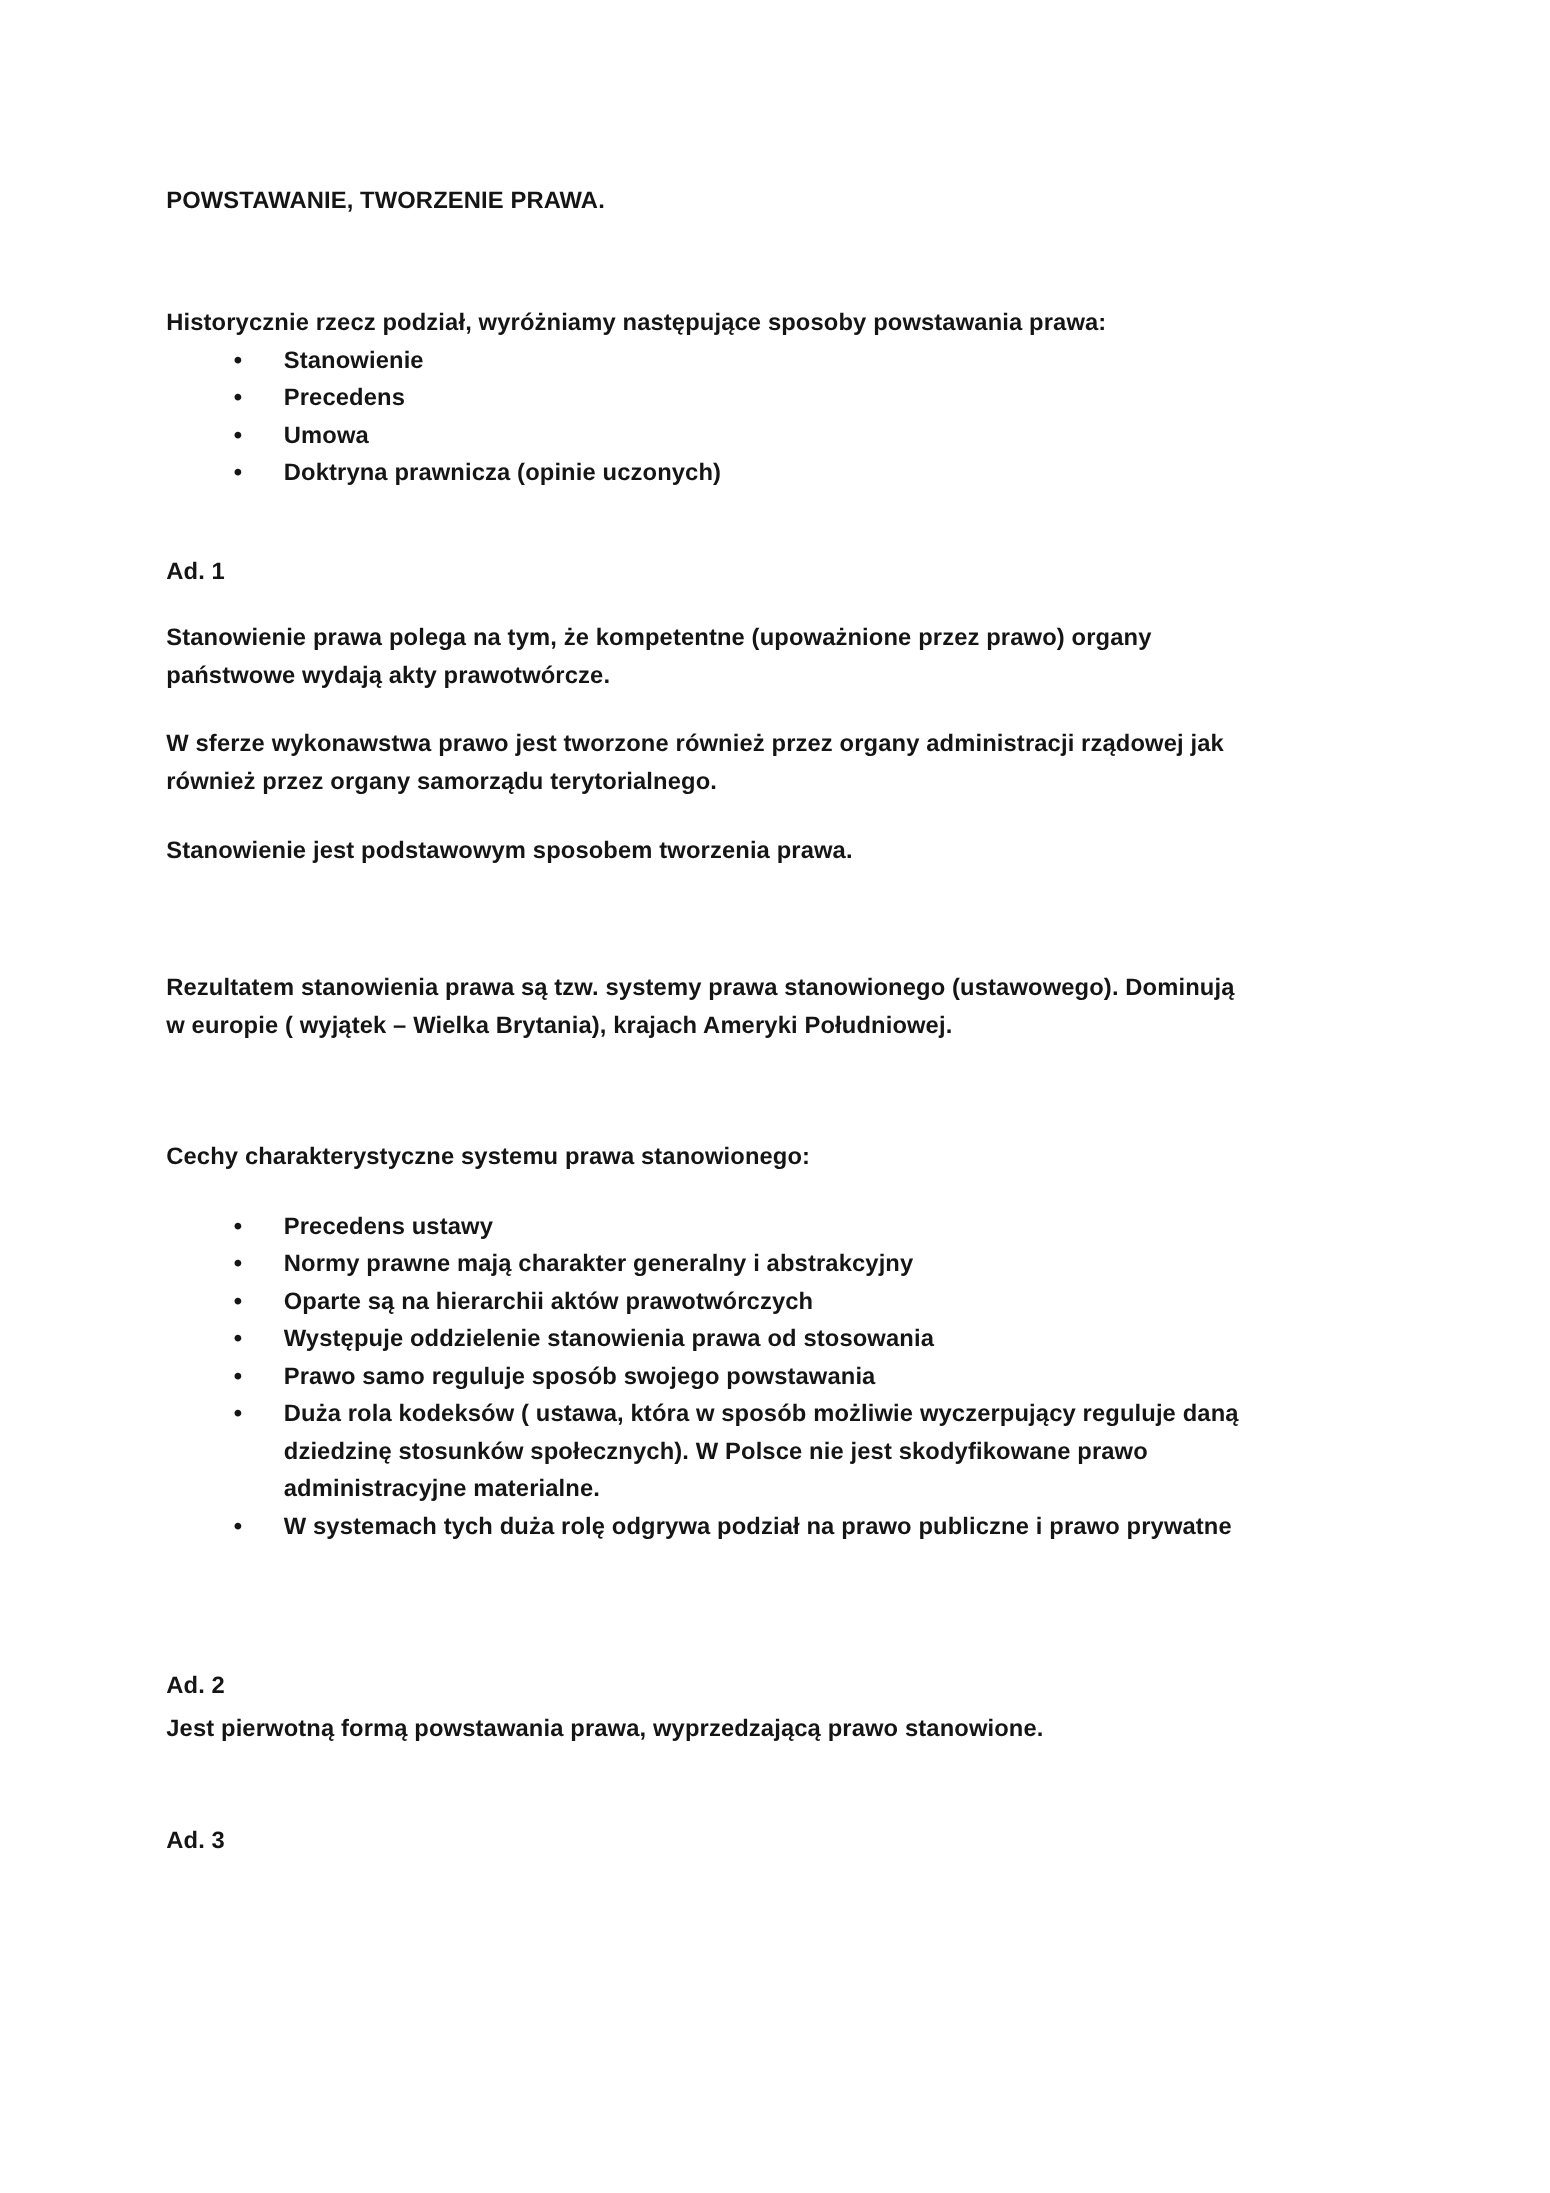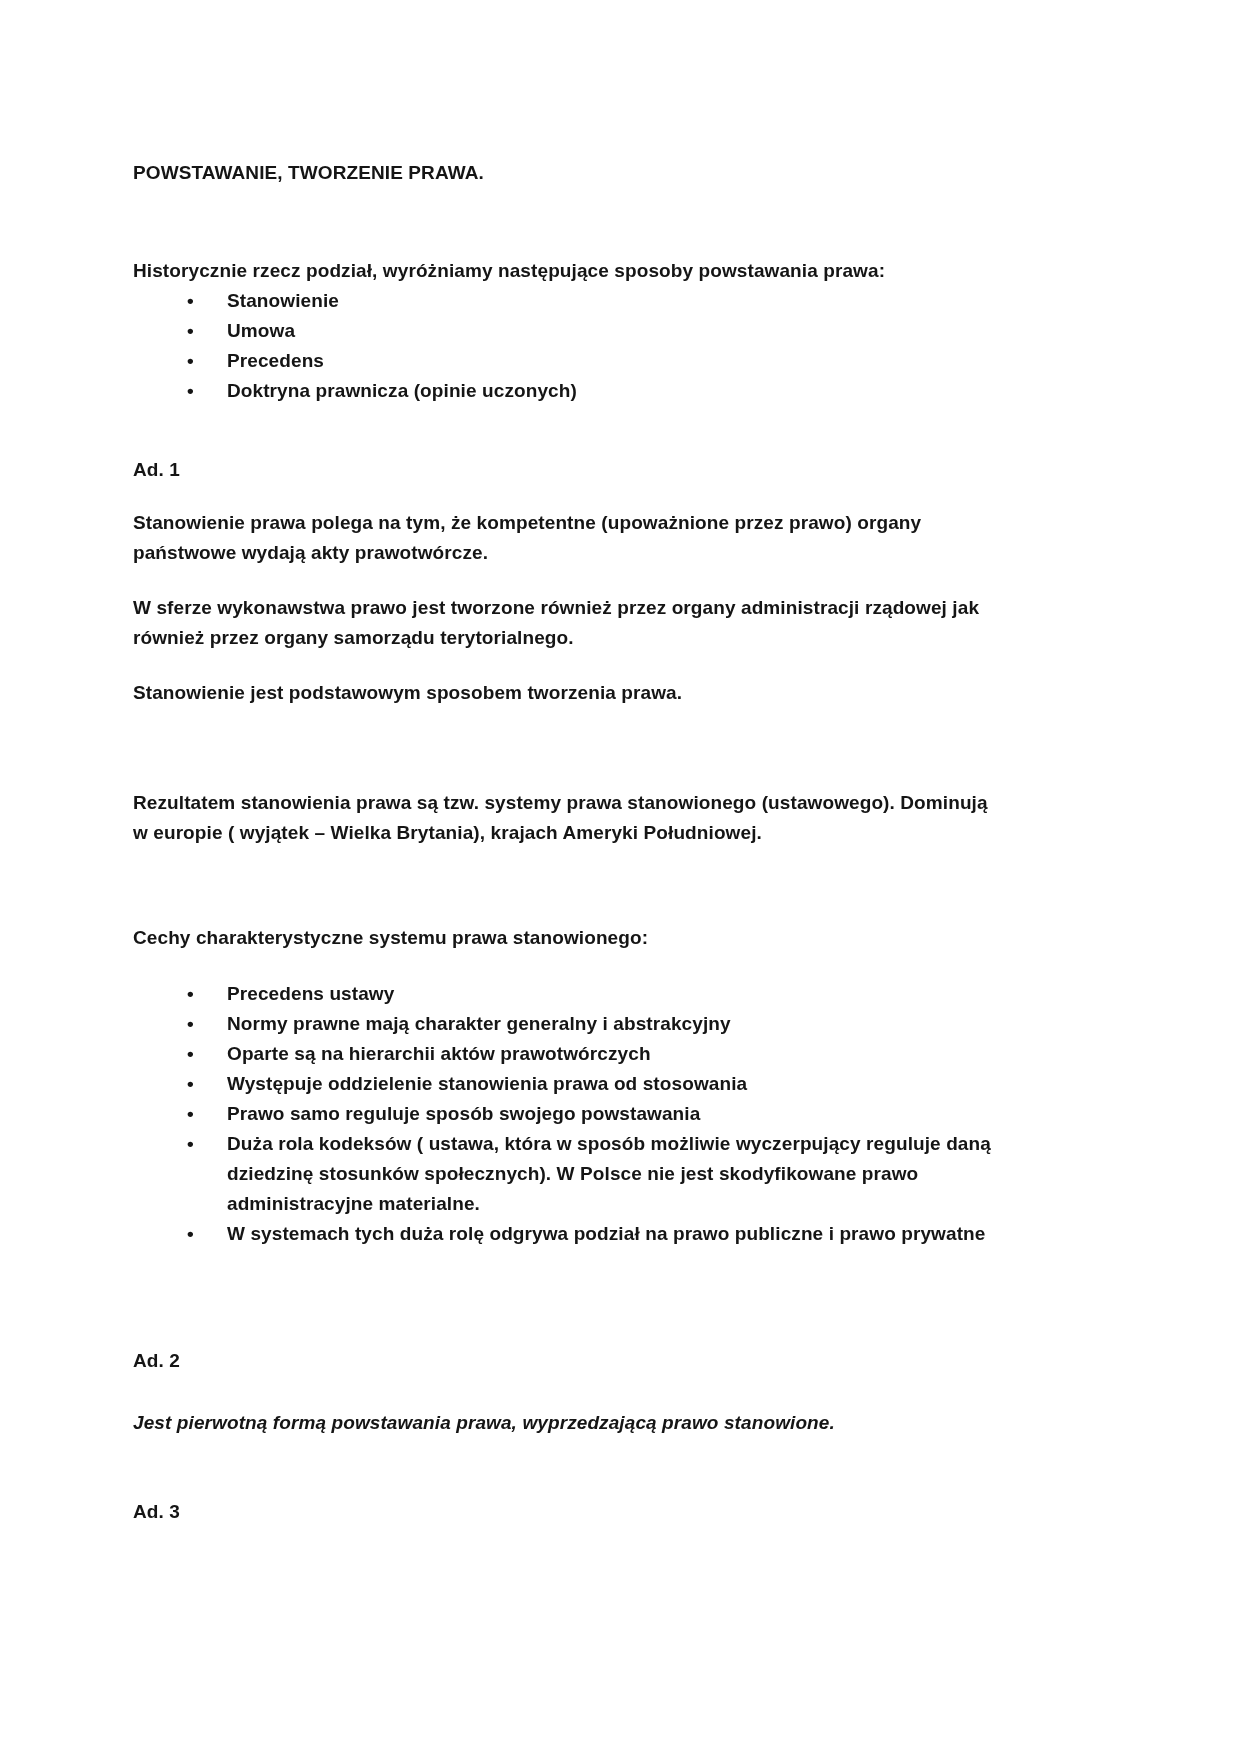--- a/index.html
+++ b/index.html
@@ -13,21 +13,21 @@
     height: 1754px;
     position: relative;
     font-family: "Liberation Sans", "DejaVu Sans", sans-serif;
     color: #151515;
     -webkit-font-smoothing: antialiased;
   }
   .doc-page {
     box-sizing: border-box;
     width: 1124px;
     height: 1754px;
-    padding: 12px 130px 0 133px;
+    padding: 0 130px 0 133px;
     overflow: hidden;
     background: #ffffff;
   }
   .doc-title,
   .doc-heading,
   .doc-paragraph,
   .doc-list {
     margin: 0;
     padding: 0;
     font-size: 19px;
@@ -59,33 +59,33 @@
   .block-1  { margin-top: 68px;  }  
   .block-2  {  }  
   .block-3  { margin-top: 49px;  }  
   .block-4  { margin-top: 23px;  }
   .block-5  { margin-top: 25px;  }
   .block-6  { margin-top: 25px;  }
   .block-7  { margin-top: 80px;  }
   .block-8  { margin-top: 75px;  }
   .block-9  { margin-top: 26px;  }  
   .block-10 { margin-top: 97px;  }  
-  .block-11 { margin-top: 32px; font-style: italic;  }
+  .block-11 { margin-top: 5px;  }
   .block-12 { margin-top: 59px;  }  
 </style>
 </head>
 <body>
 
 <div class="doc-page">
     <h1 class="doc-title block-0">POWSTAWANIE, TWORZENIE PRAWA.</h1>
     <p class="doc-paragraph block-1">Historycznie rzecz podział, wyróżniamy następujące sposoby powstawania prawa:</p>
     <ul class="doc-list block-2">
       <li class="doc-list-item">Stanowienie</li>
+      <li class="doc-list-item">Precedens</li>
       <li class="doc-list-item">Umowa</li>
-      <li class="doc-list-item">Precedens</li>
       <li class="doc-list-item">Doktryna prawnicza (opinie uczonych)</li>
     </ul>
     <h2 class="doc-heading block-3">Ad. 1</h2>
     <p class="doc-paragraph block-4">Stanowienie prawa polega na tym, że kompetentne (upoważnione przez prawo) organy państwowe wydają akty prawotwórcze.</p>
     <p class="doc-paragraph block-5">W sferze wykonawstwa prawo jest tworzone również przez organy administracji rządowej jak również przez organy samorządu terytorialnego.</p>
     <p class="doc-paragraph block-6">Stanowienie jest podstawowym sposobem tworzenia prawa.</p>
     <p class="doc-paragraph block-7">Rezultatem stanowienia prawa są tzw. systemy prawa stanowionego (ustawowego). Dominują w europie ( wyjątek – Wielka Brytania), krajach Ameryki Południowej.</p>
     <p class="doc-paragraph block-8">Cechy charakterystyczne systemu prawa stanowionego:</p>
     <ul class="doc-list block-9">
       <li class="doc-list-item">Precedens ustawy</li>

